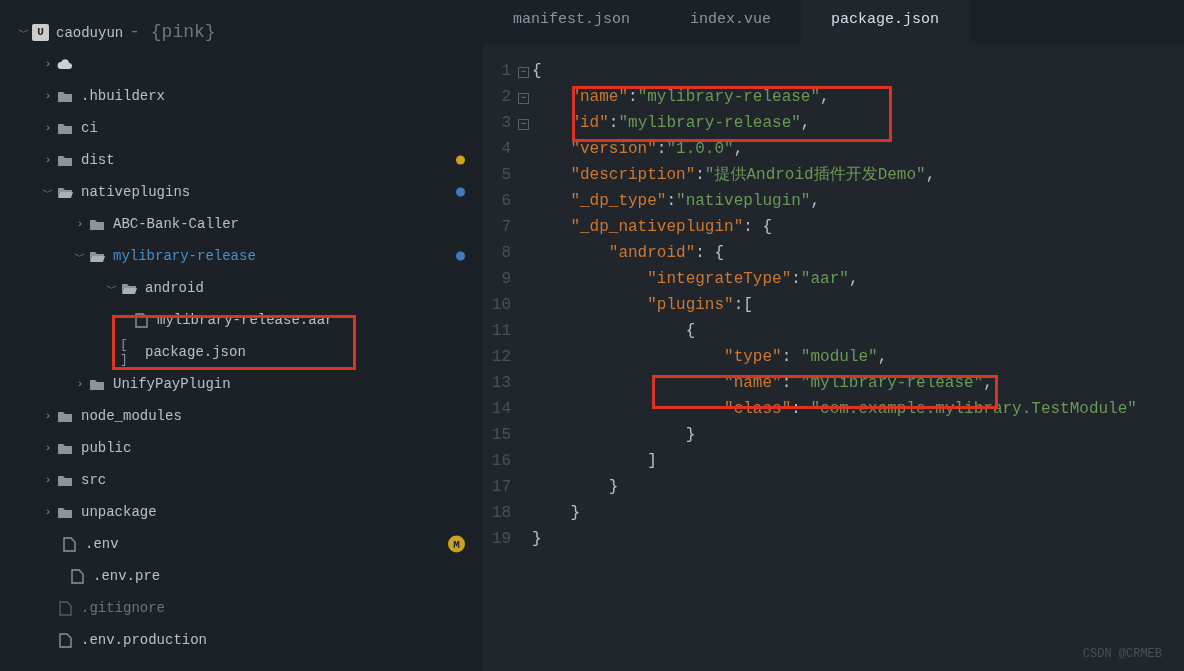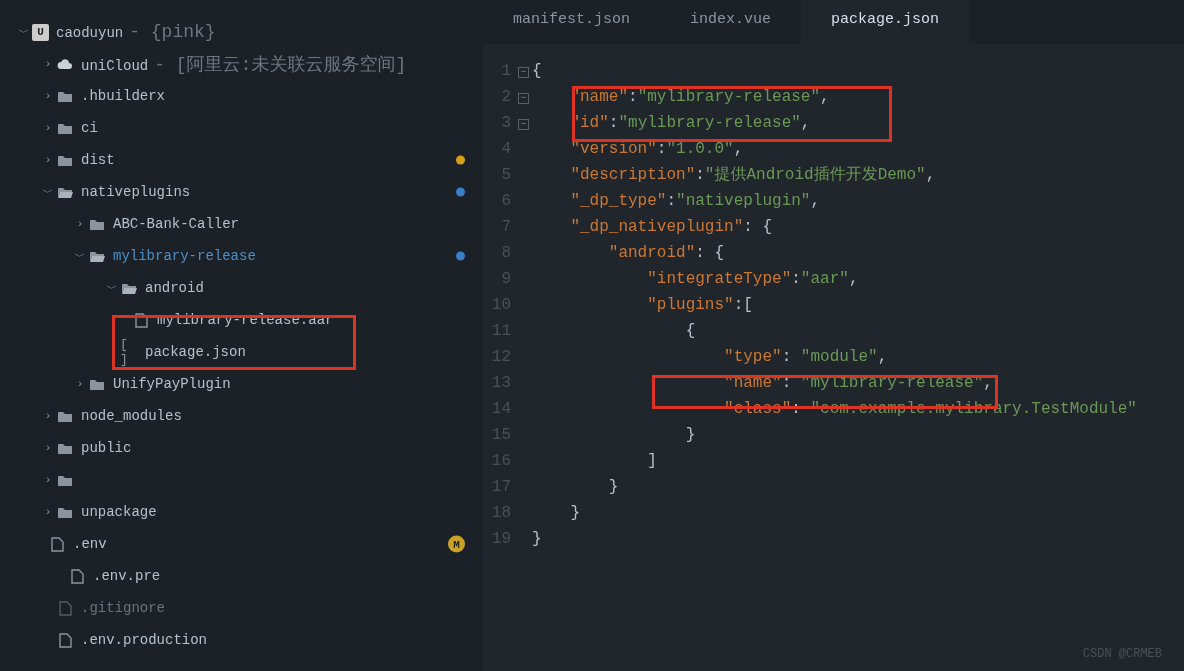--- a/index.html
+++ b/index.html
@@ -54,21 +54,20 @@
         <span class="tree-label"><span>caoduyun</span><span class="hint">- {pink}</span></span>
       </div>
 
       <div class="tree-row" style="padding-left:40px;">
         <span class="chev">›</span>
         <span class="icon folder">
             <svg width="16" height="12" viewBox="0 0 16 12">
               <path d="M12 5a4 4 0 00-7.8-1A3.5 3.5 0 004 11h8a3 3 0 000-6z" fill="#c9d1d9"></path>
             </svg>
           </span>
-        <span class="tree-label"><span>uniCloud</span><span class="hint">- [阿里云:未关联云服务空间]</span></span>
       </div>
 
       <div class="tree-row" style="padding-left:40px;">
         <span class="chev">›</span>
         <span class="icon folder">
             <svg width="16" height="13" viewBox="0 0 16 13">
               <path d="M1 2h5l2 2h7v8H1z" fill="#8b949e"></path>
             </svg>
           </span>
         <span class="tree-label">.hbuilderx</span>
@@ -186,33 +185,34 @@
         <span class="tree-label">public</span>
       </div>
 
       <div class="tree-row" style="padding-left:40px;">
         <span class="chev">›</span>
         <span class="icon folder">
             <svg width="16" height="13" viewBox="0 0 16 13">
               <path d="M1 2h5l2 2h7v8H1z" fill="#8b949e"></path>
             </svg>
           </span>
+        <span class="tree-label">src</span>
       </div>
 
       <div class="tree-row" style="padding-left:40px;">
         <span class="chev">›</span>
         <span class="icon folder">
             <svg width="16" height="13" viewBox="0 0 16 13">
               <path d="M1 2h5l2 2h7v8H1z" fill="#8b949e"></path>
             </svg>
           </span>
         <span class="tree-label">unpackage</span>
       </div>
 
-      <div class="tree-row" style="padding-left:32px;">
+      <div class="tree-row" style="padding-left:44px;">
         <span class="chev"></span>
         <span class="icon file">
             <svg width="13" height="15" viewBox="0 0 13 15">
               <path d="M1 1h7l4 4v9H1z" fill="none" stroke="#8b949e" stroke-width="1.4"></path>
             </svg>
           </span>
         <span class="tree-label">.env</span>
         <span class="dot m">M</span>
       </div>
 

